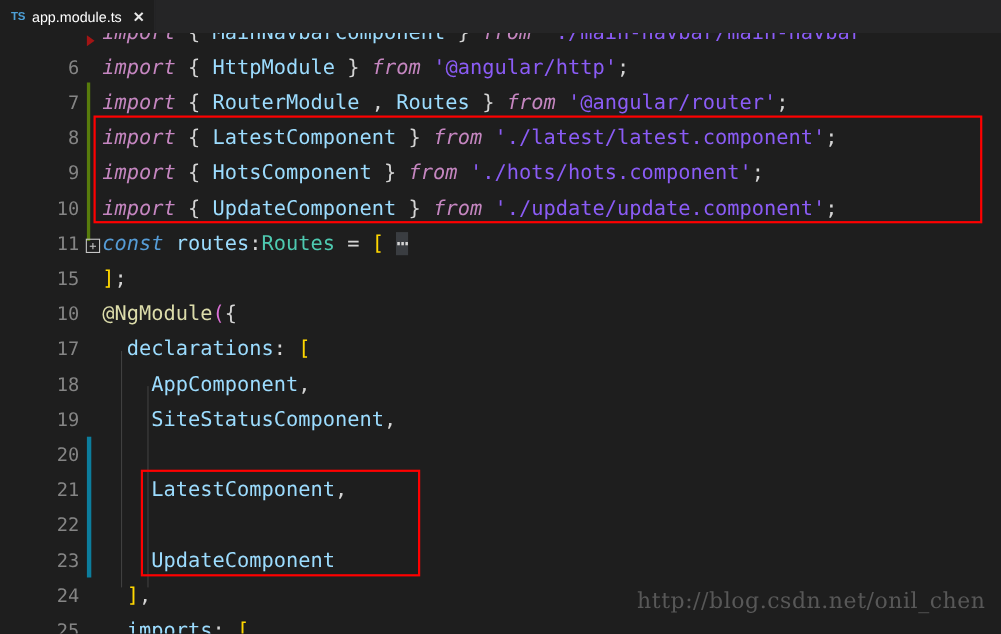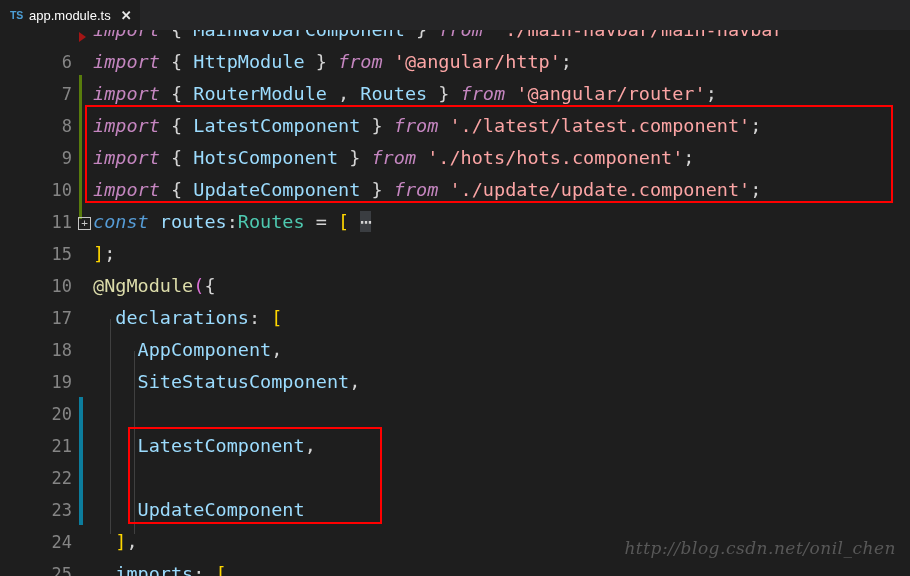--- a/index.html
+++ b/index.html
@@ -159,33 +159,32 @@
     z-index: 20;
     pointer-events: none;
   }
 
   
   .watermark {
     position: absolute;
     right: 14px;
     bottom: 18px;
     font-family: "DejaVu Serif", serif;
-    font-size: 17px;
+    font-size: 20px;
     color: #585858;
     letter-spacing: 0.5px;
     z-index: 25;
-    font-style: italic;
   }
 
   
   .t-kw      { color: #c586c0; font-style: italic; }  
   .t-brace   { color: #d4d4d4; }  
   .t-class   { color: #4ec9b0; }  
   .t-ident   { color: #9cdcfe; }  
-  .t-str     { color: #fca5a5; }  
+  .t-str     { color: #8b5cf6; }  
   .t-punc    { color: #d4d4d4; }  
   .t-const   { color: #569cd6; font-style: italic; }  
   .t-deco    { color: #dcdcaa; }  
   .t-brack   { color: #ffd700; }  
   .t-paren   { color: #da70d6; }  
   .t-fold    { color: #d4d4d4; background: #3a3d41; }
 </style>
 </head>
 <body>
 

